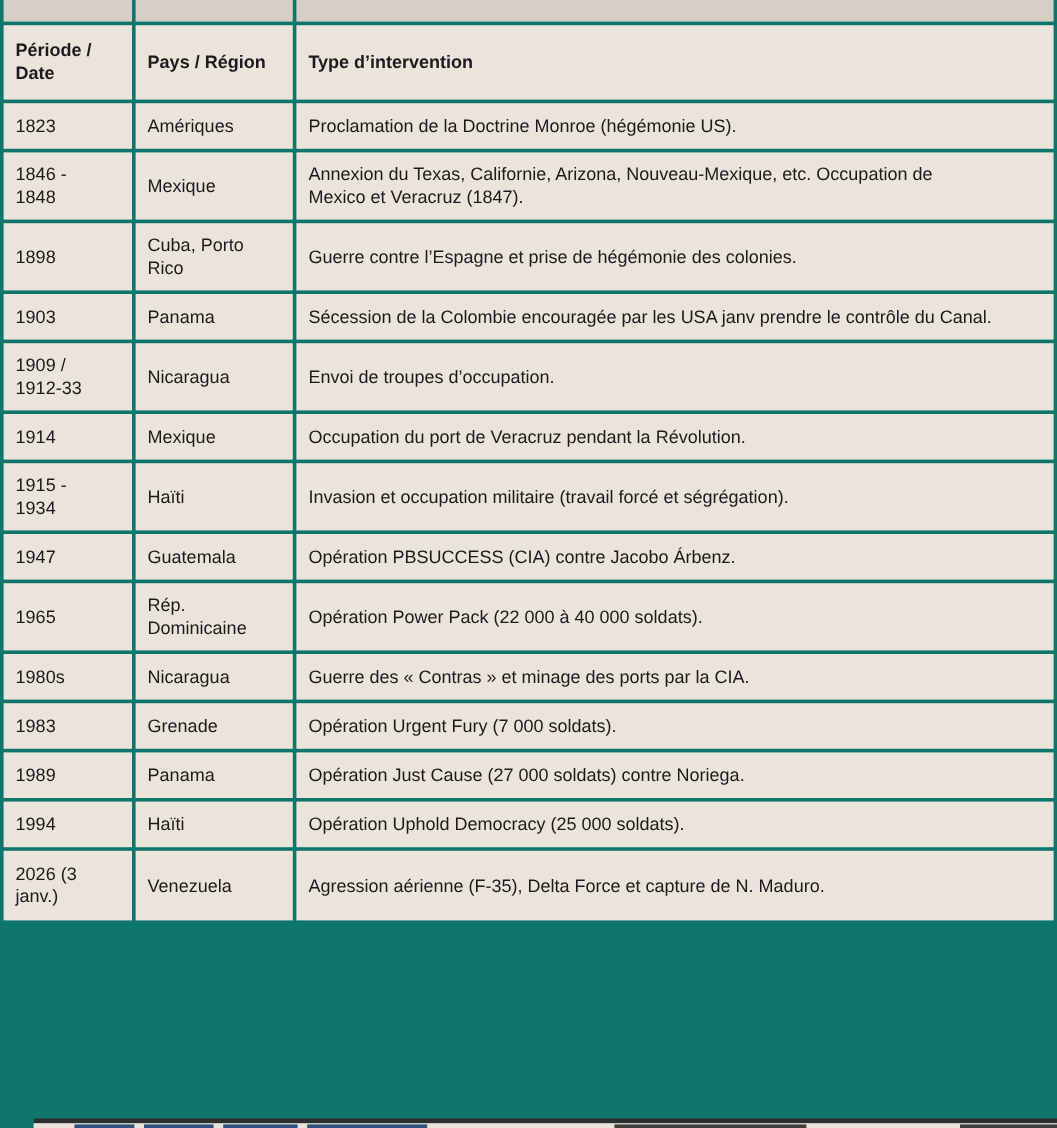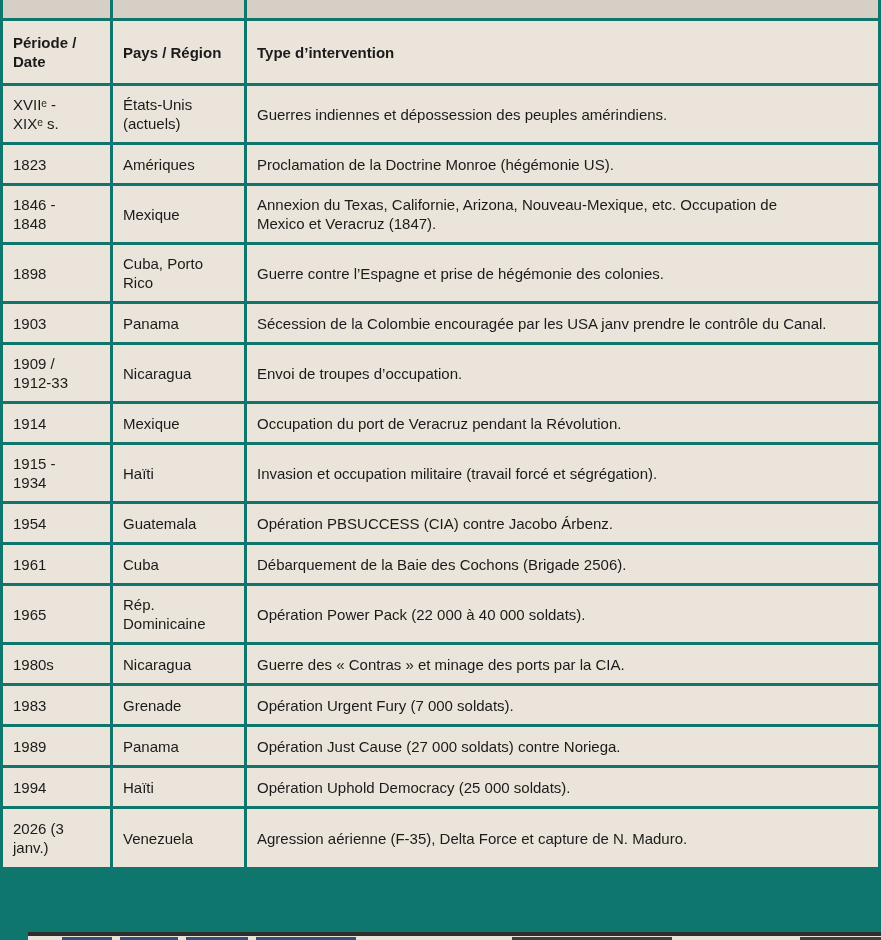--- a/index.html
+++ b/index.html
@@ -93,27 +93,20 @@
         <td></td>
       </tr>
       <tr class="header">
         <th>Période /
 Date</th>
         <th>Pays / Région</th>
         <th>Type d’intervention</th>
       </tr>
     </thead>
     <tbody id="rows">
-  <tr>
-    <td class="period">XVIIᵉ -
-XIXᵉ s.</td>
-    <td class="region">États-Unis
-(actuels)</td>
-    <td class="intervention">Guerres indiennes et dépossession des peuples amérindiens.</td>
-  </tr>
 
   <tr>
     <td class="period">1823</td>
     <td class="region">Amériques</td>
     <td class="intervention">Proclamation de la Doctrine Monroe (hégémonie US).</td>
   </tr>
 
   <tr>
     <td class="period">1846 -
 1848</td>
@@ -150,30 +143,25 @@
 
   <tr>
     <td class="period">1915 -
 1934</td>
     <td class="region">Haïti</td>
     <td class="intervention">Invasion et occupation militaire (travail forcé et ségrégation).</td>
   </tr>
 
 
   <tr>
-    <td class="period">1954</td>
+    <td class="period">1947</td>
     <td class="region">Guatemala</td>
     <td class="intervention">Opération PBSUCCESS (CIA) contre Jacobo Árbenz.</td>
   </tr>
 
-  <tr>
-    <td class="period">1961</td>
-    <td class="region">Cuba</td>
-    <td class="intervention">Débarquement de la Baie des Cochons (Brigade 2506).</td>
-  </tr>
 
   <tr>
     <td class="period">1965</td>
     <td class="region">Rép.
 Dominicaine</td>
     <td class="intervention">Opération Power Pack (22 000 à 40 000 soldats).</td>
   </tr>
 
   <tr>
     <td class="period">1980s</td>

